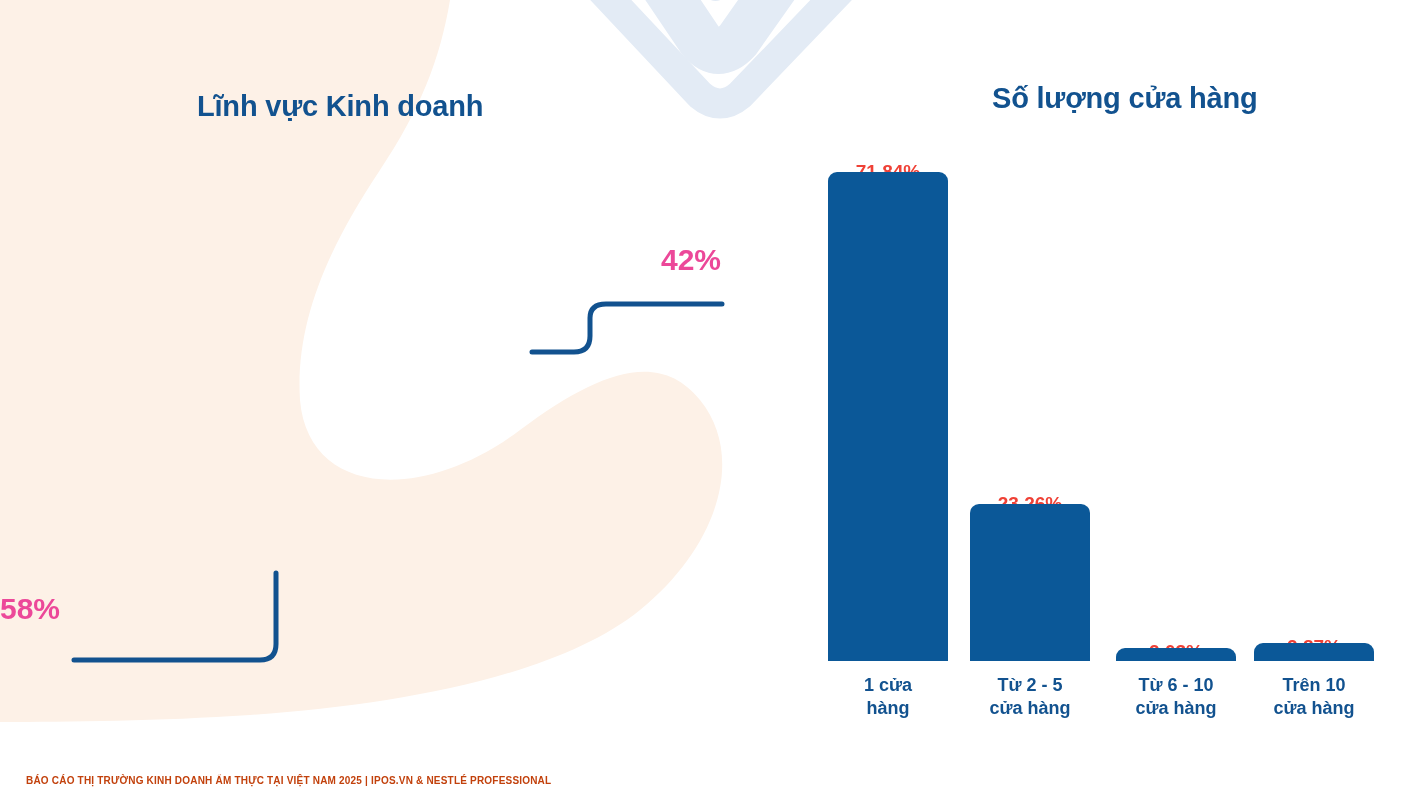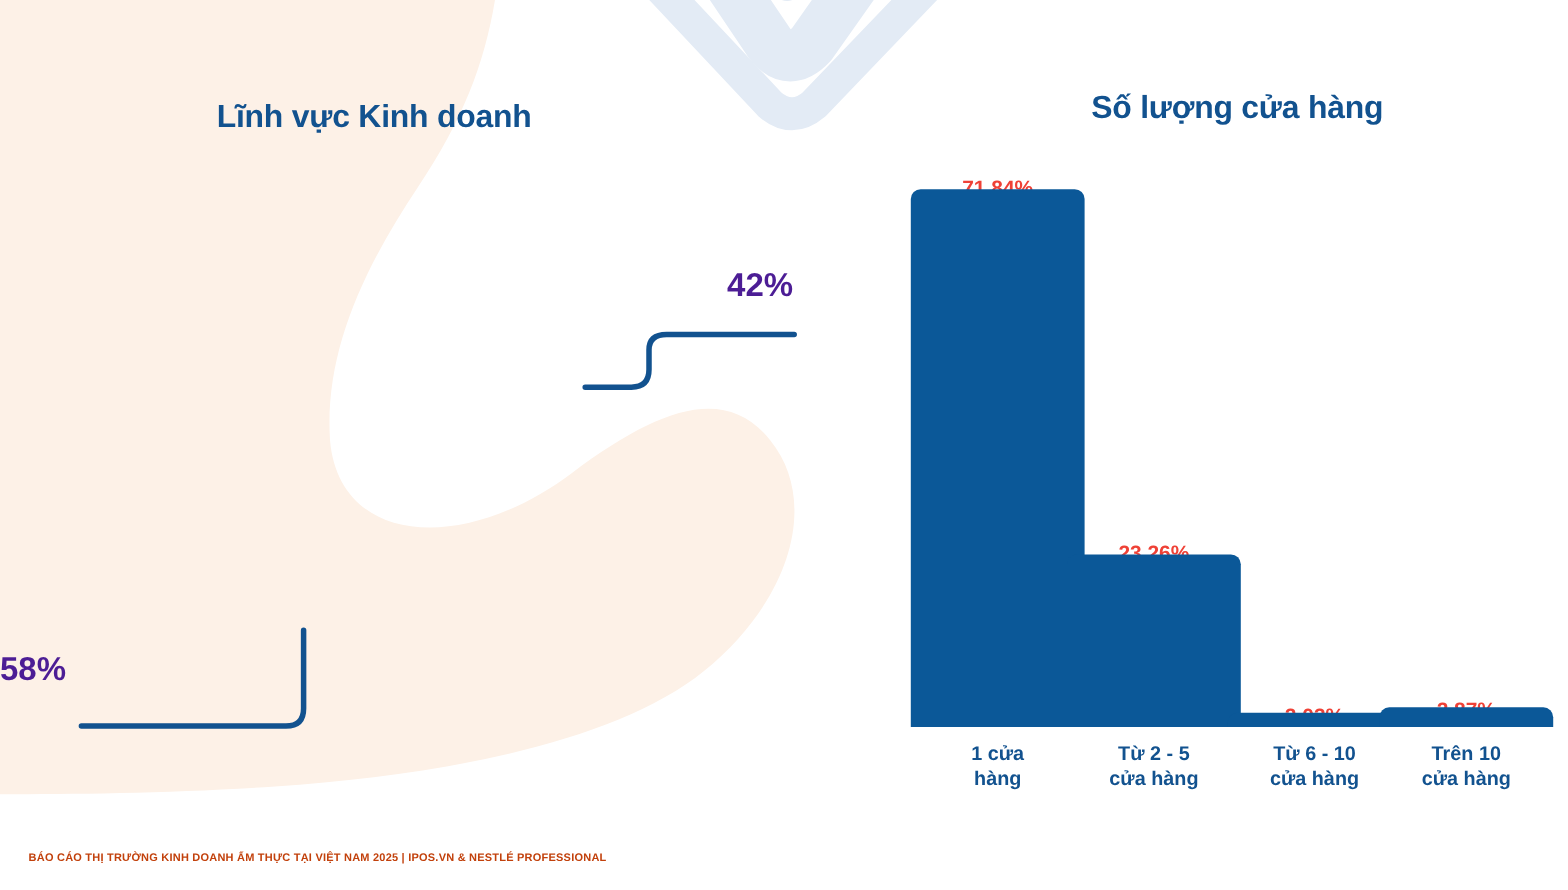--- a/index.html
+++ b/index.html
@@ -44,21 +44,21 @@
   }
   .callout .cap {
     display: block;
     color: #12528F;
     font-size: 24px;
     line-height: 30px;
     font-weight: normal;
   }
   .callout .pct {
     display: block;
-    color: #4c1d95;
+    color: #ec4899;
     font-size: 30px;
     line-height: 36px;
     font-weight: bold;
     margin-top: 1px;
   }
   #callout-food {
     left: 400px;
     top: 241px;
     width: 321px;
   }
@@ -85,21 +85,20 @@
     left: 828px;
     top: 120px;
     width: 560px;
     height: 600px;
   }
   .bar-col {
     position: absolute;
     bottom: 0;
     width: 120px;
     height: 600px;
-    padding-left: 38px;
   }
   .bar-value {
     position: absolute;
     left: 0;
     width: 100%;
     text-align: center;
     color: #EF4136;
     font-weight: bold;
     font-size: 19px;
     line-height: 22px;

